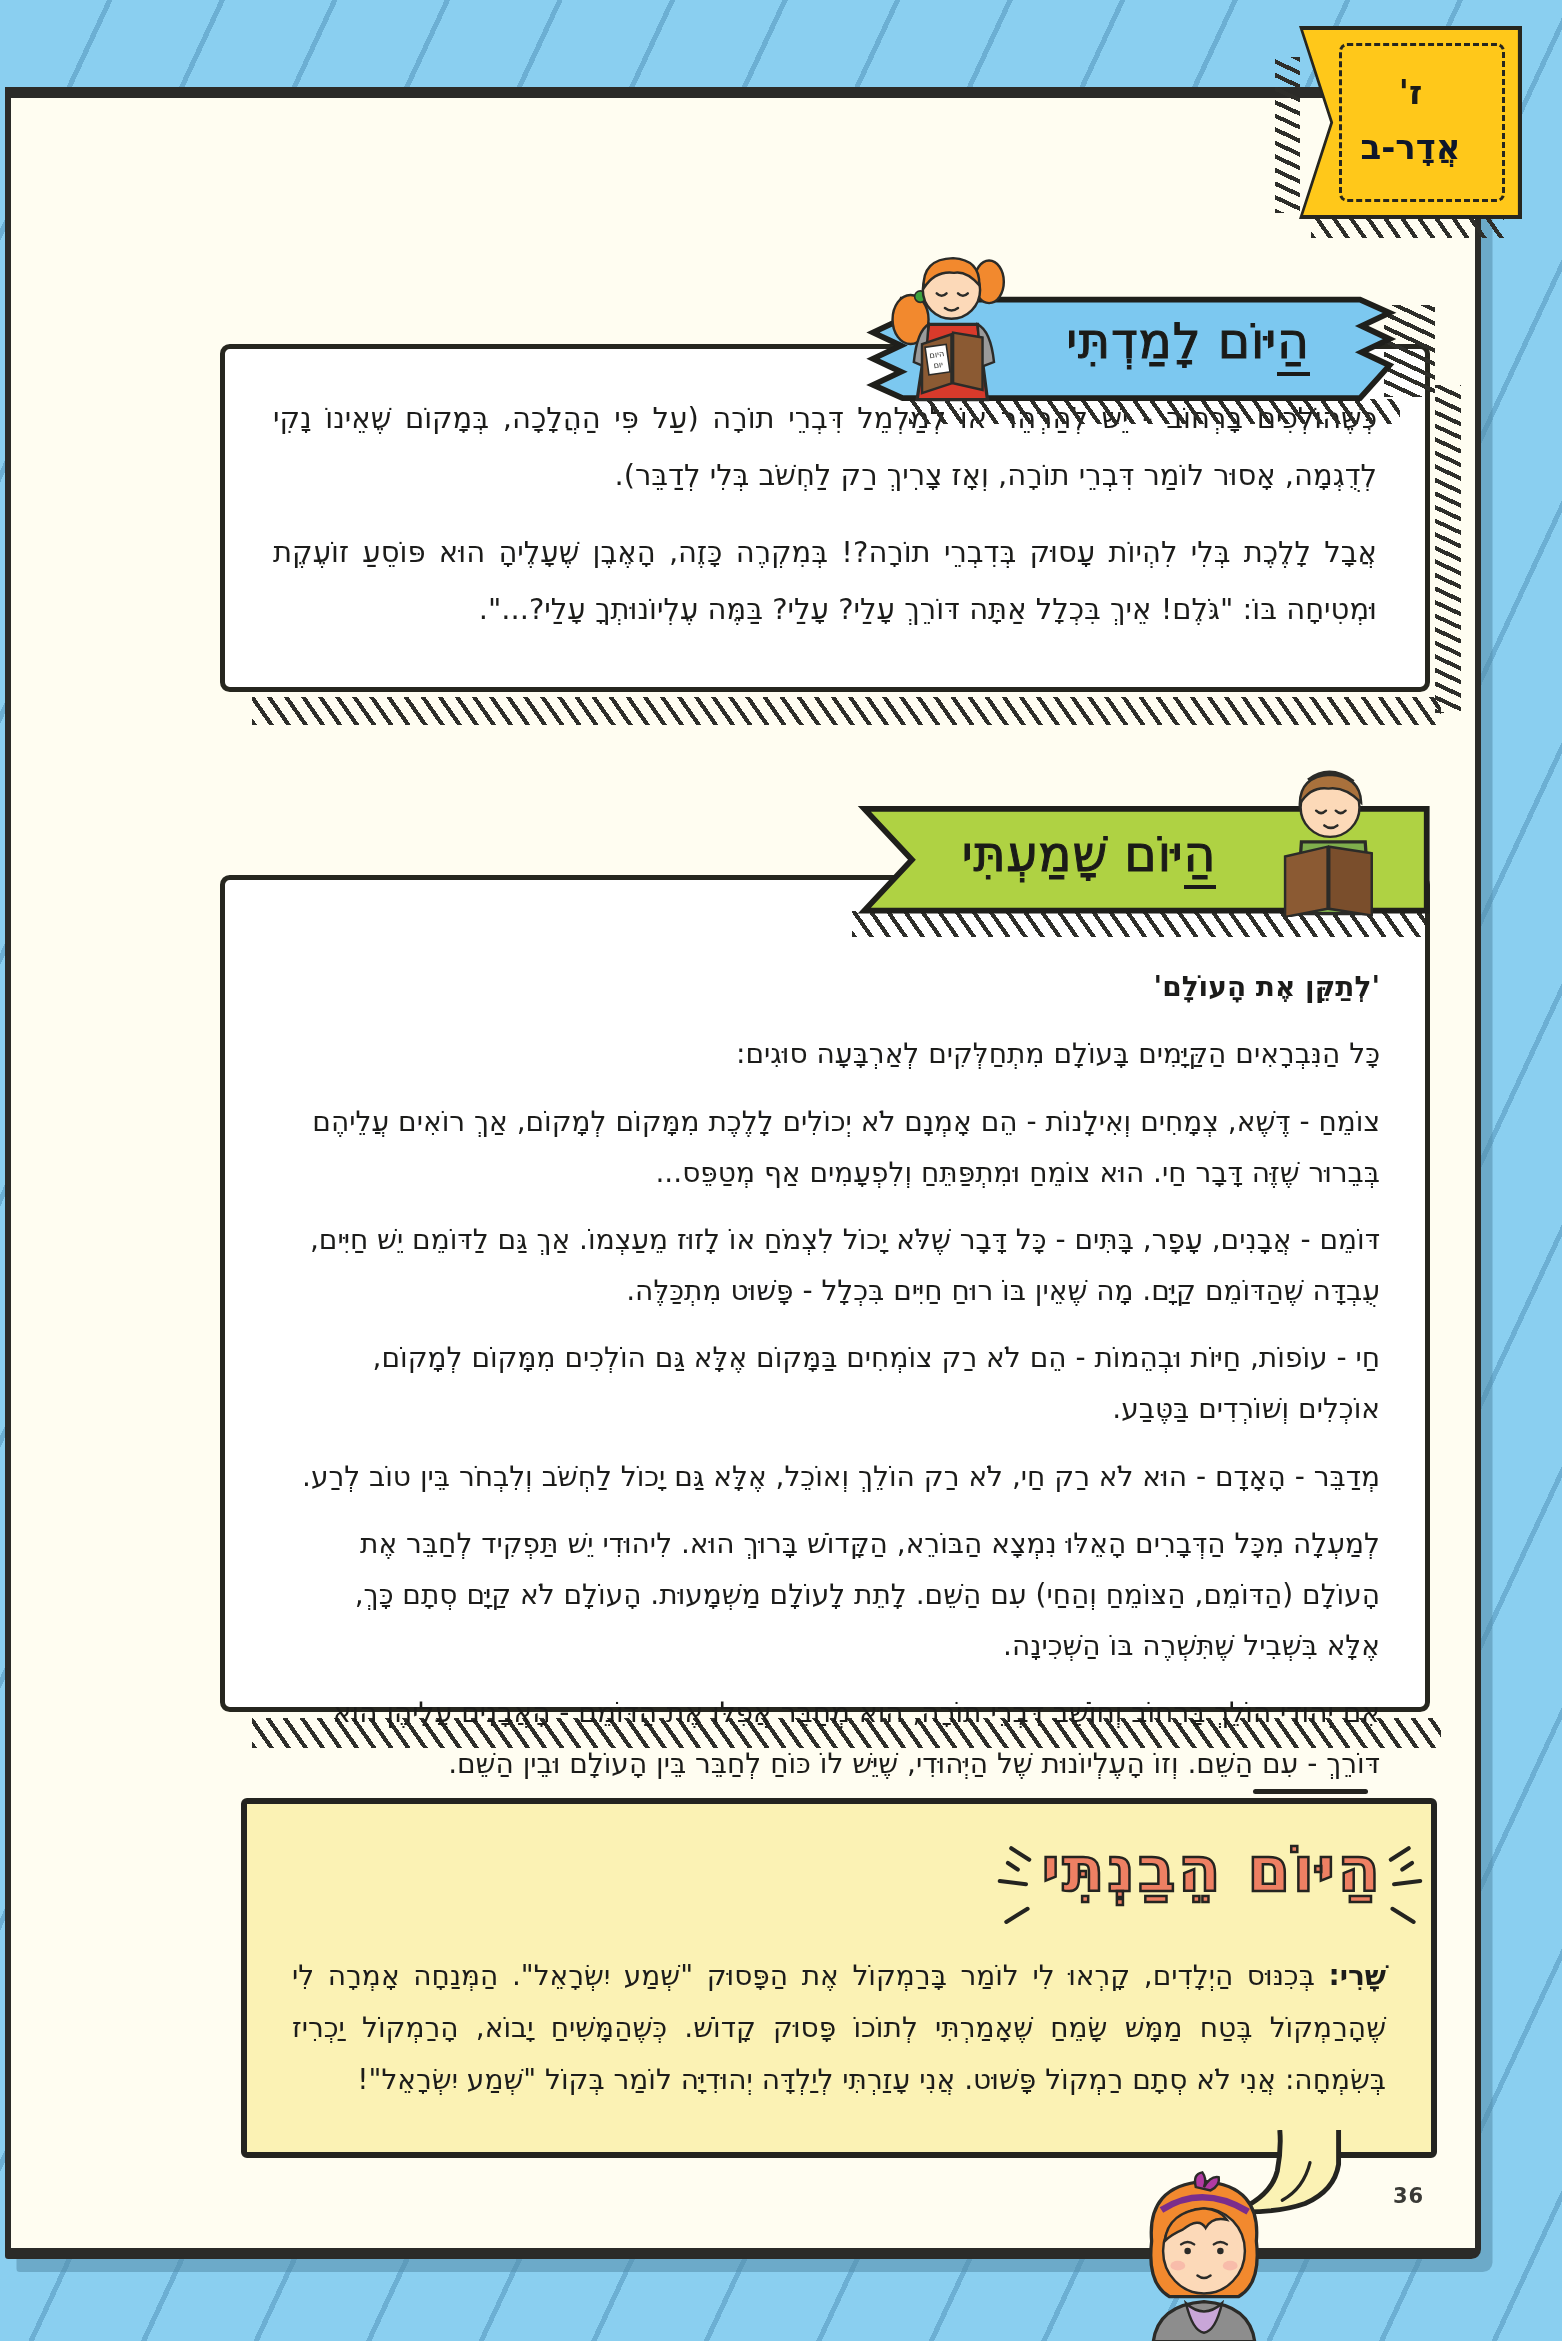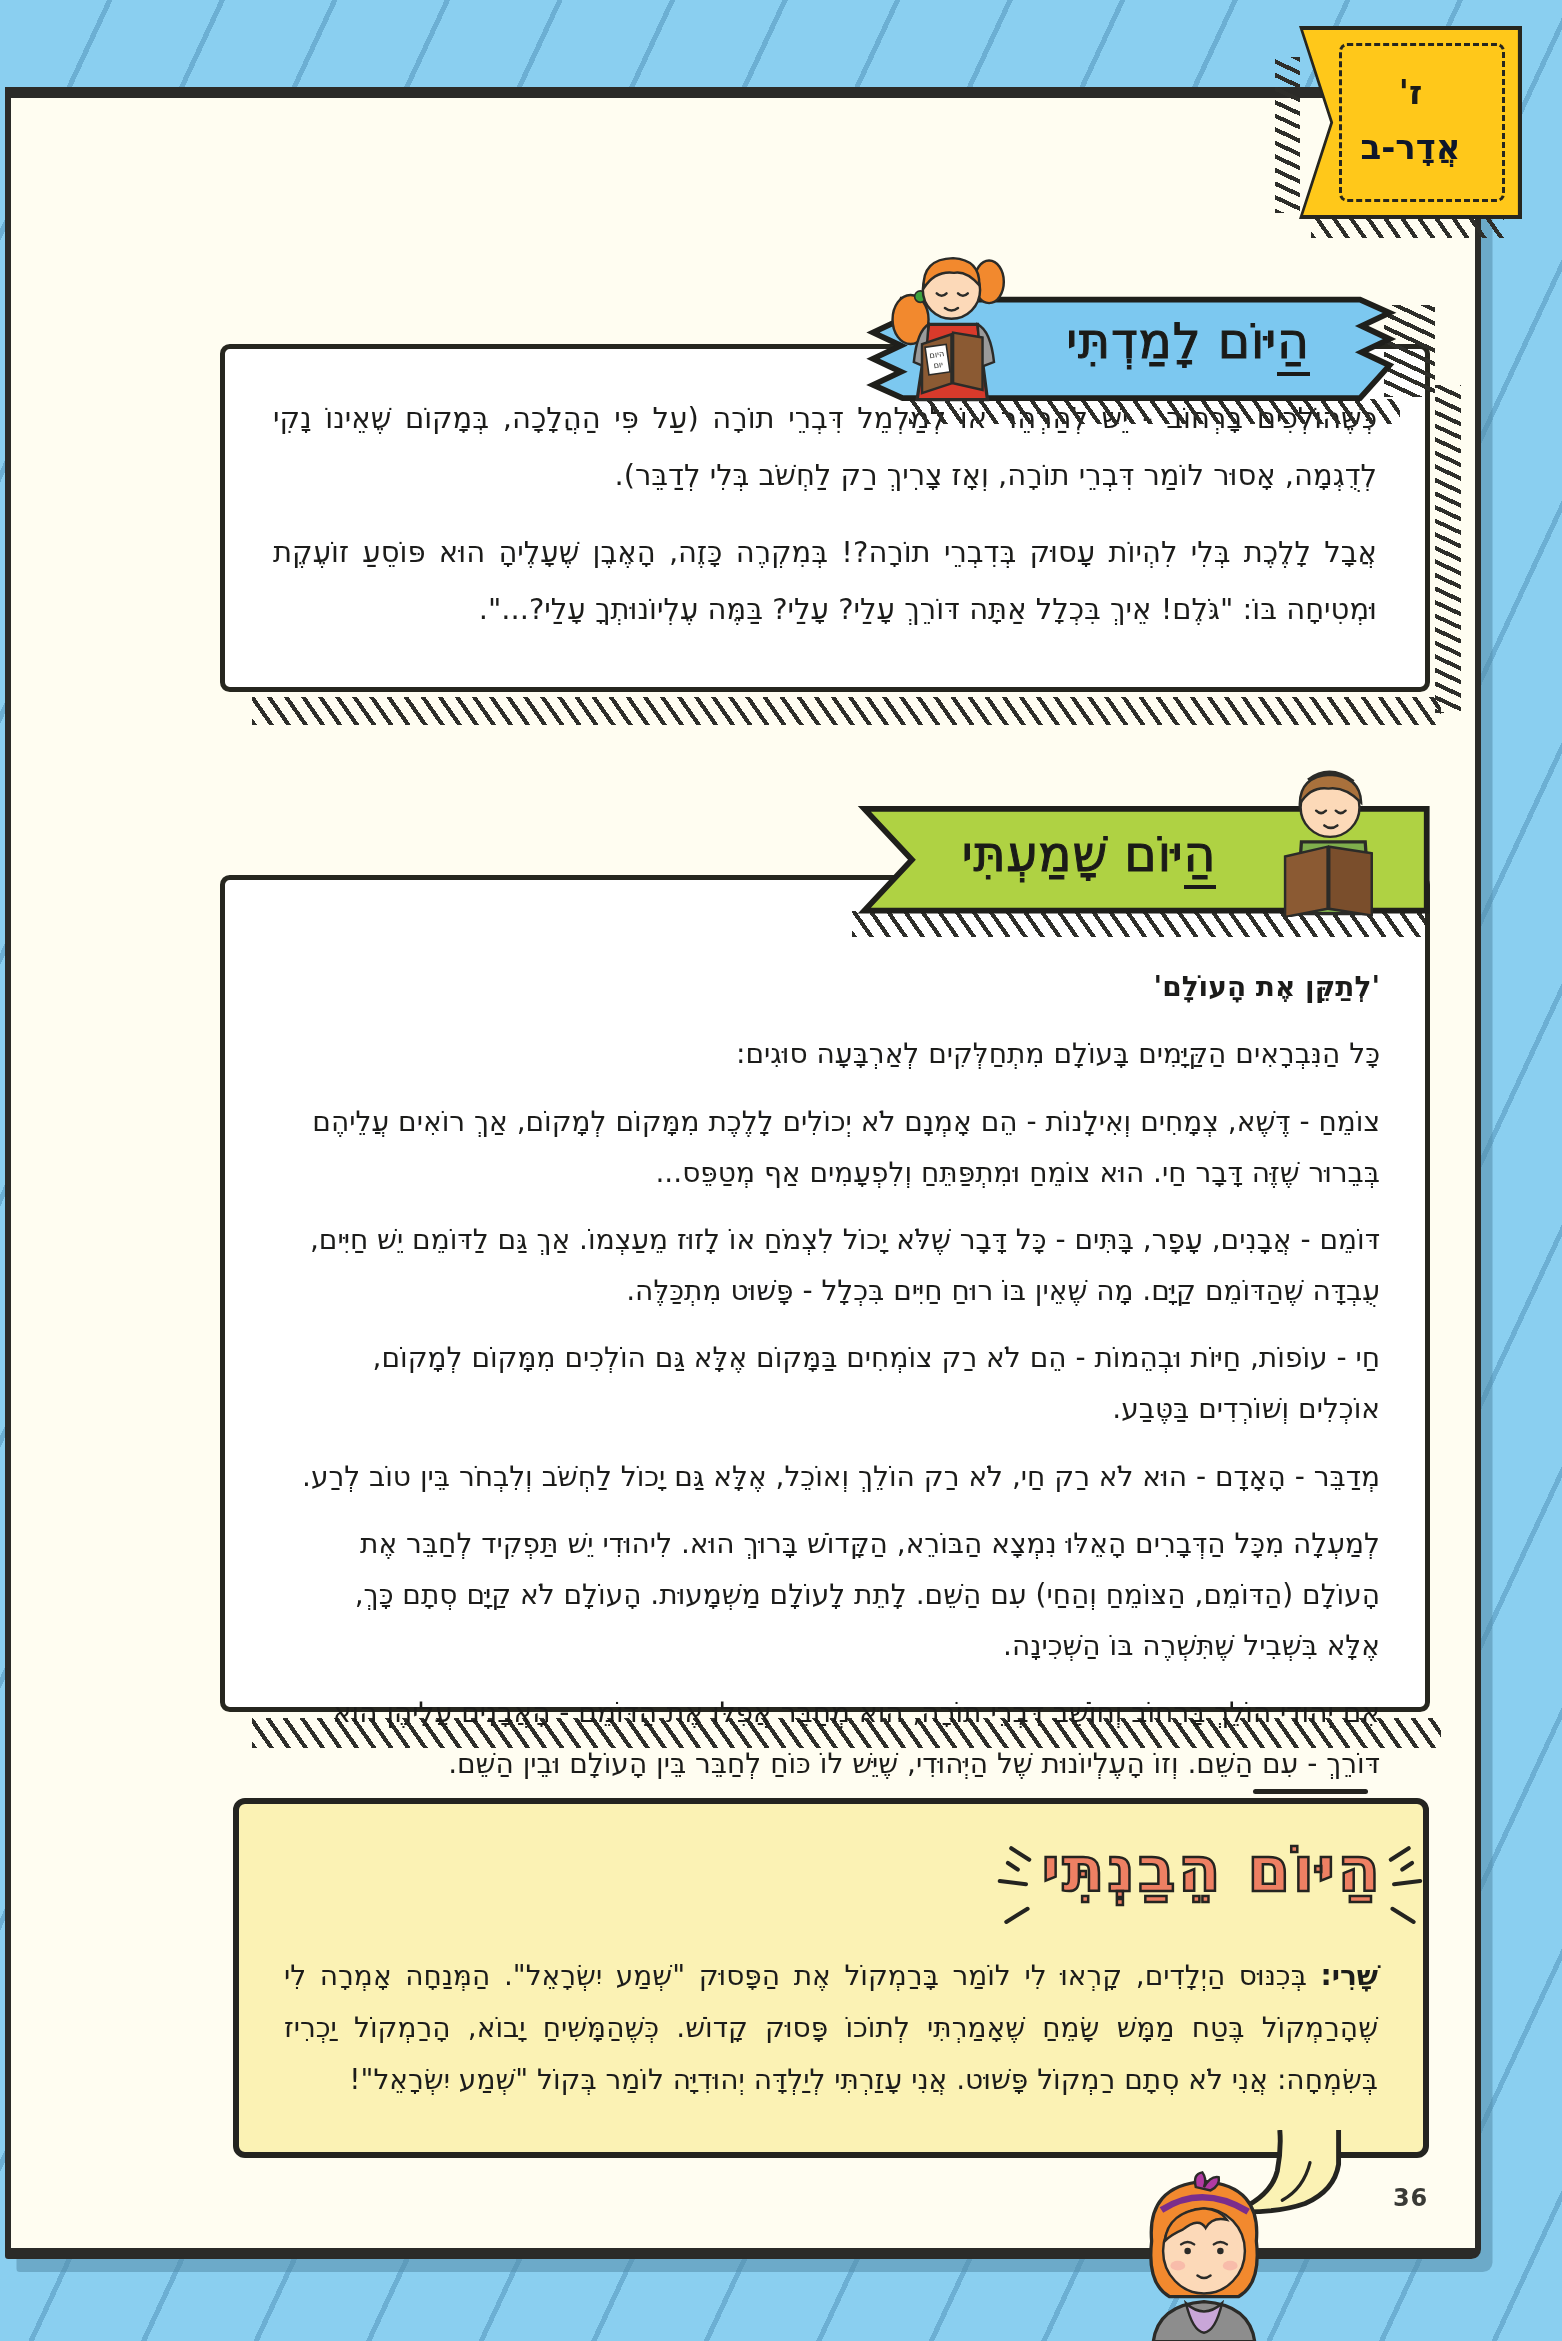--- a/index.html
+++ b/index.html
@@ -29,21 +29,21 @@
     clip-path:polygon(0 0,100% 0,100% 100%,0 100%,14% 50%);background:#FFC81A;}
   .flag-dash{position:absolute;left:36px;top:13px;right:13px;bottom:13px;
     border:3.3px dashed #26261f;border-radius:8.2px;}
   .flag-day{position:absolute;top:43px;left:0;width:100%;text-align:center;
     font-size:33px;font-weight:bold;color:#1b1b18;direction:rtl;}
   .flag-month{position:absolute;top:97px;left:0;width:100%;text-align:center;
     font-size:34px;font-weight:bold;color:#0f172a;direction:rtl;}
   .bubble-title{position:absolute;font-weight:bold;font-size:62px;color:#EE8063;
     direction:rtl;-webkit-text-stroke:2.5px #242420;letter-spacing:2.5px;}
   .speaker{font-weight:bold;}
-  .pagenum{position:absolute;left:1393px;top:2184px;font-size:24px;color:#3a3a36;
+  .pagenum{position:absolute;left:1393px;top:2184px;font-size:21px;color:#3a3a36;
     font-weight:bold;letter-spacing:0.8px;}
   .decoline{position:absolute;background:#242420;border-radius:2.5px;}
   svg{display:block;}
 </style>
 </head>
 <body>
 
 <div class="scene">
 
   <div class="page"></div>
@@ -119,22 +119,22 @@
     <path d="M68,24 Q95,4 124,26 Q110,16 95,17 Q80,16 68,24 Z" fill="#2E3A56" stroke="#2b2b28" stroke-width="3"></path>
     <path d="M78,62 Q84,68 90,62" fill="none" stroke="#2b2b28" stroke-width="3" stroke-linecap="round"></path>
     <path d="M102,62 Q108,68 114,62" fill="none" stroke="#2b2b28" stroke-width="3" stroke-linecap="round"></path>
     <path d="M88,80 Q96,86 104,80" fill="none" stroke="#2b2b28" stroke-width="3" stroke-linecap="round"></path>
     <path d="M60,100 L138,100 L144,188 L54,188 Z" fill="#7FAE4C" stroke="#2b2b28" stroke-width="4"></path>
     <path d="M58,122 L140,122 M57,144 L142,144 M56,166 L143,166" stroke="#5d8836" stroke-width="6" fill="none"></path>
     <path d="M40,118 L92,106 L92,182 L40,192 Z" fill="#8B5A33" stroke="#2b2b28" stroke-width="3"></path>
     <path d="M146,114 L94,106 L94,182 L146,190 Z" fill="#7a4e2c" stroke="#2b2b28" stroke-width="3"></path>
   </svg>
 
-  <div style="position:absolute;left:233px;top:1798px;width:1196px;height:360px;box-sizing:border-box;
-              background:#FBF2B4;border:6.6px solid #242420;border-radius:12px;">
+  <div style="position:absolute;left:241px;top:1798px;width:1196px;height:360px;box-sizing:border-box;
+              background:#FBF2B4;border:6.6px solid #242420;border-radius:6px;">
     <div class="he" style="position:absolute;left:45px;right:45px;top:146px;font-size:28px;line-height:1.85;text-align:justify;text-align-last:right;">
       <span class="speaker">שָׁרִי:</span>
       <span>בְּכִנּוּס הַיְלָדִים, קָרְאוּ לִי לוֹמַר בָּרַמְקוֹל אֶת הַפָּסוּק "שְׁמַע יִשְׂרָאֵל". הַמְּנַחָה אָמְרָה לִי שֶׁהָרַמְקוֹל בֶּטַח מַמָּשׁ שָׂמֵחַ שֶׁאָמַרְתִּי לְתוֹכוֹ פָּסוּק קָדוֹשׁ. כְּשֶׁהַמָּשִׁיחַ יָבוֹא, הָרַמְקוֹל יַכְרִיז בְּשִׂמְחָה: אֲנִי לֹא סְתָם רַמְקוֹל פָּשׁוּט. אֲנִי עָזַרְתִּי לְיַלְדָּה יְהוּדִיָּה לוֹמַר בְּקוֹל "שְׁמַע יִשְׂרָאֵל"!</span>
     </div>
   </div>
   <div class="decoline" style="left:1253px;top:1789px;width:115px;height:4.9px;"></div>
   <div class="decoline" style="left:1219px;top:1799px;width:90px;height:4.1px;"></div>
   <div class="bubble-title" style="left:1040px;top:1833px;width:344px;text-align:center;">הַיּוֹם הֵבַנְתִּי</div>
   <svg style="position:absolute;left:993px;top:1845px;" width="43" height="90" viewBox="0 0 52 110">
     <g stroke="#242420" stroke-width="5" stroke-linecap="round">

